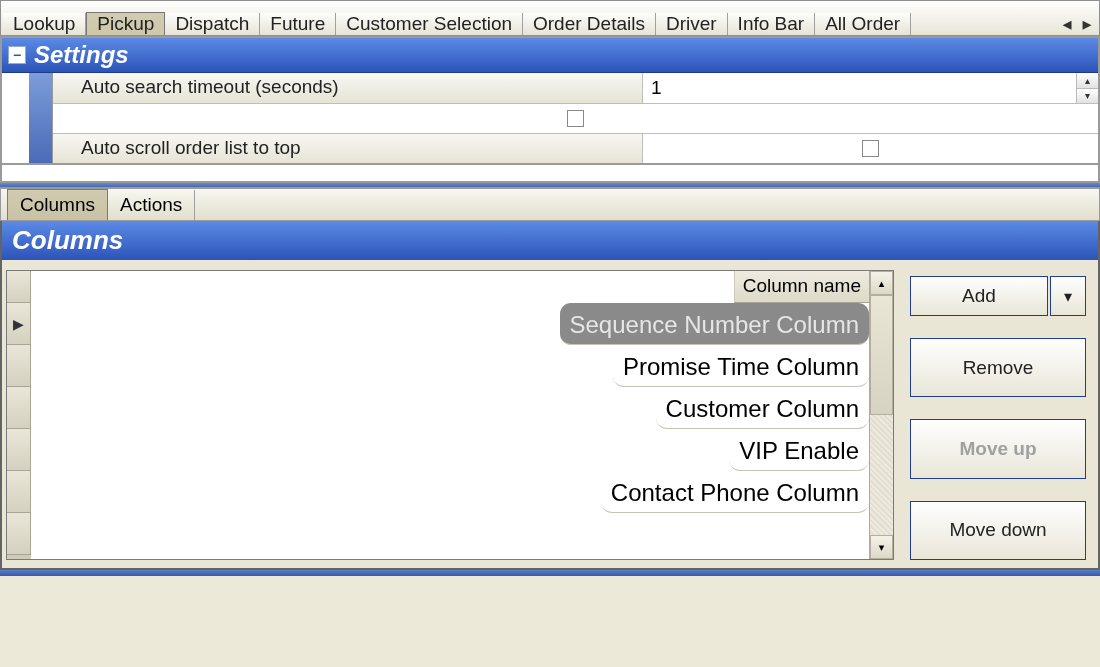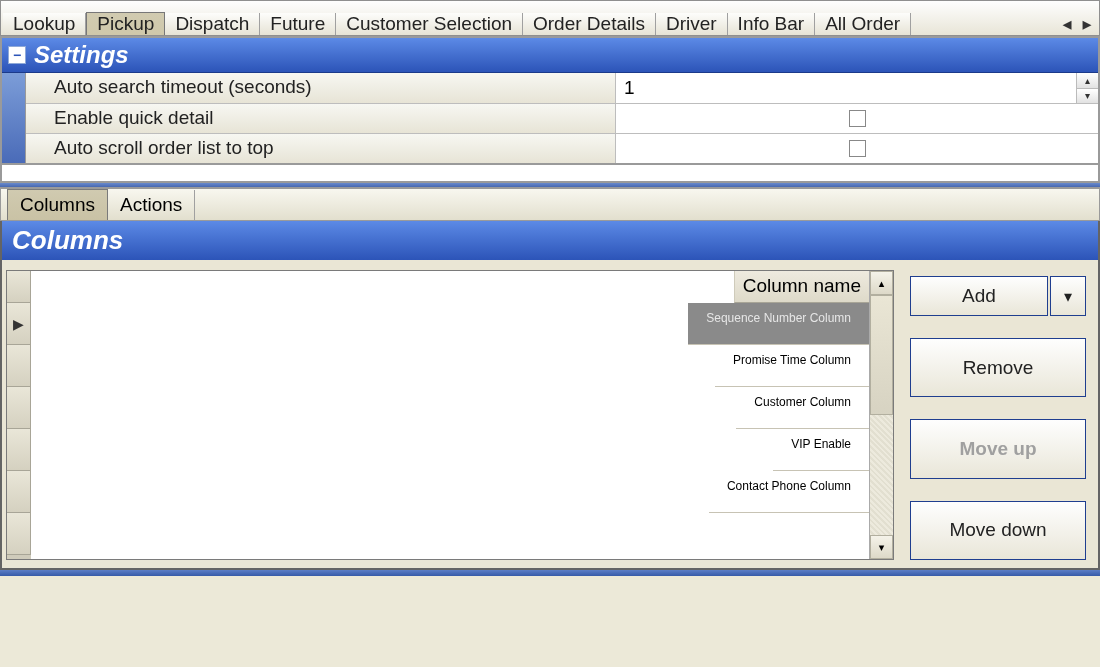--- a/index.html
+++ b/index.html
@@ -79,20 +79,21 @@
   align-items: center;
   justify-content: center;
   margin-right: 8px;
   font-size: 14px;
   font-weight: bold;
   font-style: normal;
   line-height: 1;
 }
 .settings-rows {
   display: flex;
+  margin-left: 27px;
 }
 .side-gutter {
   width: 24px;
   background: linear-gradient(#7c9dd8, #4a6bb8);
   border-right: 1px solid #999;
 }
 .rows-col {
   flex: 1;
 }
 .settings-row {
@@ -240,23 +241,24 @@
   height: 32px;
   background: linear-gradient(#eeeadf, #dedac9);
   border-bottom: 1px solid #a8a597;
   padding: 4px 8px;
   font-size: 19px;
   border-left: 1px solid #cfcbbb;
 }
 .grid-row {
   height: 42px;
   border-bottom: 1px solid #c7c3b4;
-  padding: 8px 18px;
-  font-size: 12px;
-  background: #fff;
+  padding: 8px 10px;
+  font-size: 24px;
+  background: #fff;
+  border-radius: 11px;
 }
 .grid-row.selected {
   background: #8a8a8a;
   color: #e6e6e6;
 }
 .grid-scroll {
   width: 24px;
   display: flex;
   flex-direction: column;
   background: #e2dfd0;
@@ -352,21 +354,20 @@
         <div class="settings-label">Auto search timeout (seconds)</div>
         <div class="settings-value">
           <input class="spinner-value" value="1" style="">
           <div class="spinner-btns">
             <div>▴</div>
             <div>▾</div>
           </div>
         </div>
       </div>
       <div class="settings-row">
-        <div class="settings-label">Enable quick detail</div>
         <div class="settings-value center">
           <div class="checkbox"></div>
         </div>
       </div>
       <div class="settings-row">
         <div class="settings-label">Auto scroll order list to top</div>
         <div class="settings-value center">
           <div class="checkbox"></div>
         </div>
       </div>

